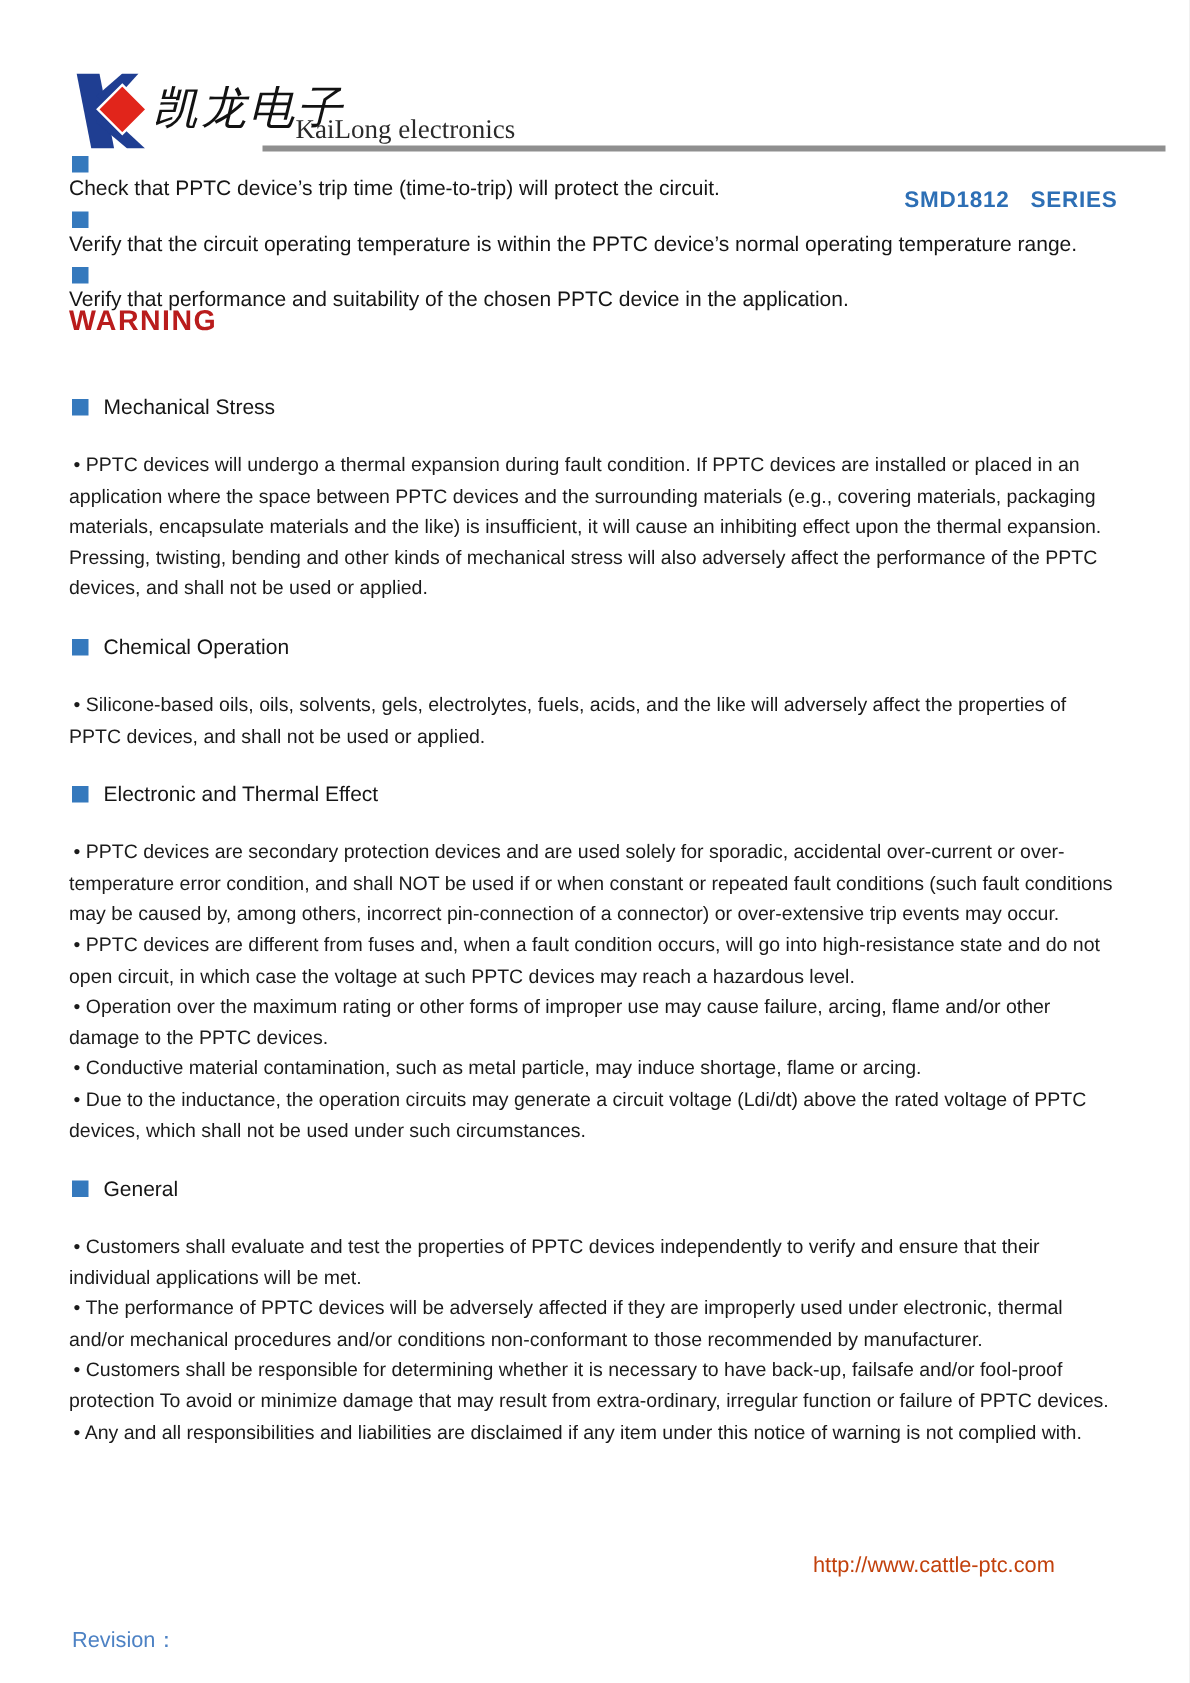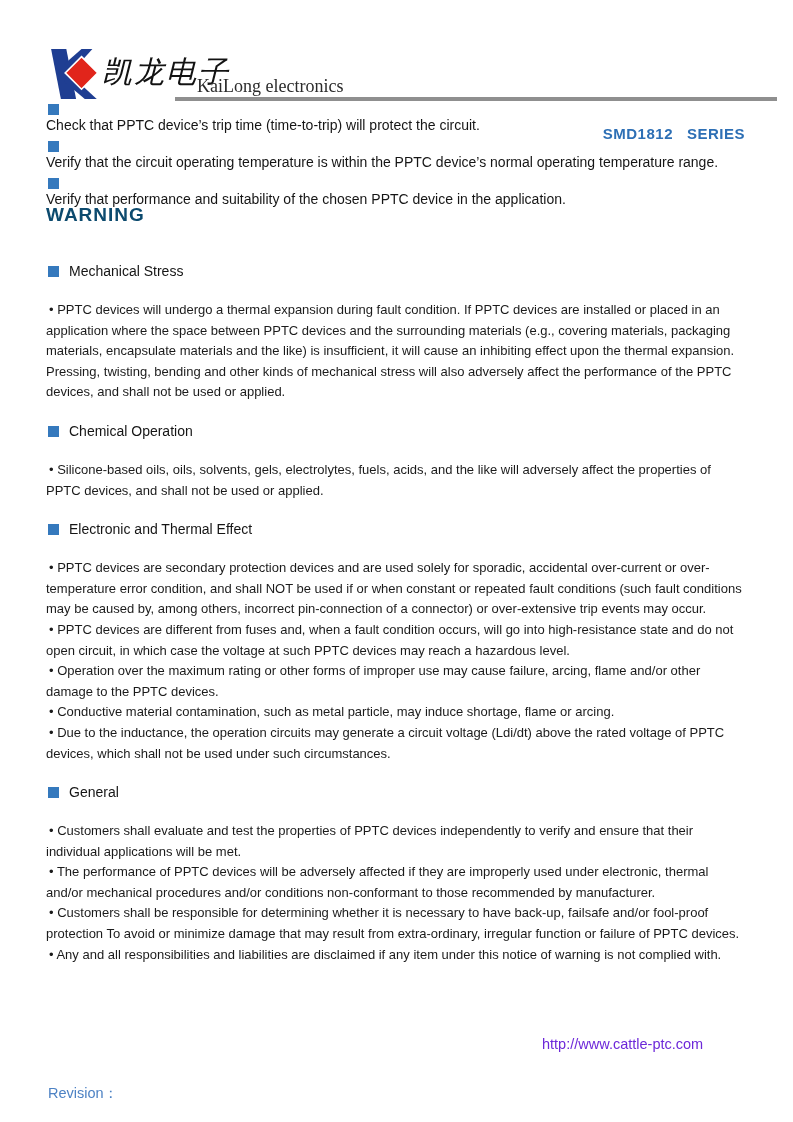--- a/index.html
+++ b/index.html
@@ -39,40 +39,40 @@
   .checklist { position: absolute; left: 46px; top: 99px; width: 714px; list-style: none; }
   .checklist li { display: flex; align-items: flex-start; line-height: 21px; font-size: 14px; color: #151515; flex-direction: column; }
   .sq {
     flex: 0 0 auto;
     width: 11px; height: 11px; background: #3579bd;
     margin: 5px 10px 0 2px;
   }
   
   .warning-title {
     position: absolute; left: 46px; top: 204px;
-    font-size: 19px; font-weight: bold; color: #0c4a6e; letter-spacing: 1px;
+    font-size: 19px; font-weight: bold; color: #b91c1c; letter-spacing: 1px;
   }
   .content { position: absolute; left: 46px; top: 243px; width: 702px; }
   .sec-h {
     display: flex; align-items: center;
     font-size: 14px; color: #151515; line-height: 21px; margin: 18px 0;
   }
   .sec-h .sq { margin-top: 0; }
   .content p {
     font-size: 13px; line-height: 20.6px;
     color: #1b1b1b; text-indent: 3px;
   }
   
   .footer-revision {
     position: absolute; left: 48px; top: 1036px;
     font-size: 14.5px; color: #4d82c4; white-space: pre; margin-top: 48px;
   }
   .footer-url {
     position: absolute; left: 542px; top: 1036px;
-    font-size: 14.5px; color: #6d28d9; text-decoration: none; white-space: nowrap;
+    font-size: 14.5px; color: #c2410c; text-decoration: none; white-space: nowrap;
   }
 </style>
 </head>
 <body>
 
 <div class="page">
 
   <svg class="logo" viewBox="0 0 48 46" aria-hidden="true">
     <polygon points="2,0 16,0 25,46 11,46" fill="#1f3e92"></polygon>
     <polygon points="14,14 30,0 40,0 22,20" fill="#1f3e92"></polygon>

